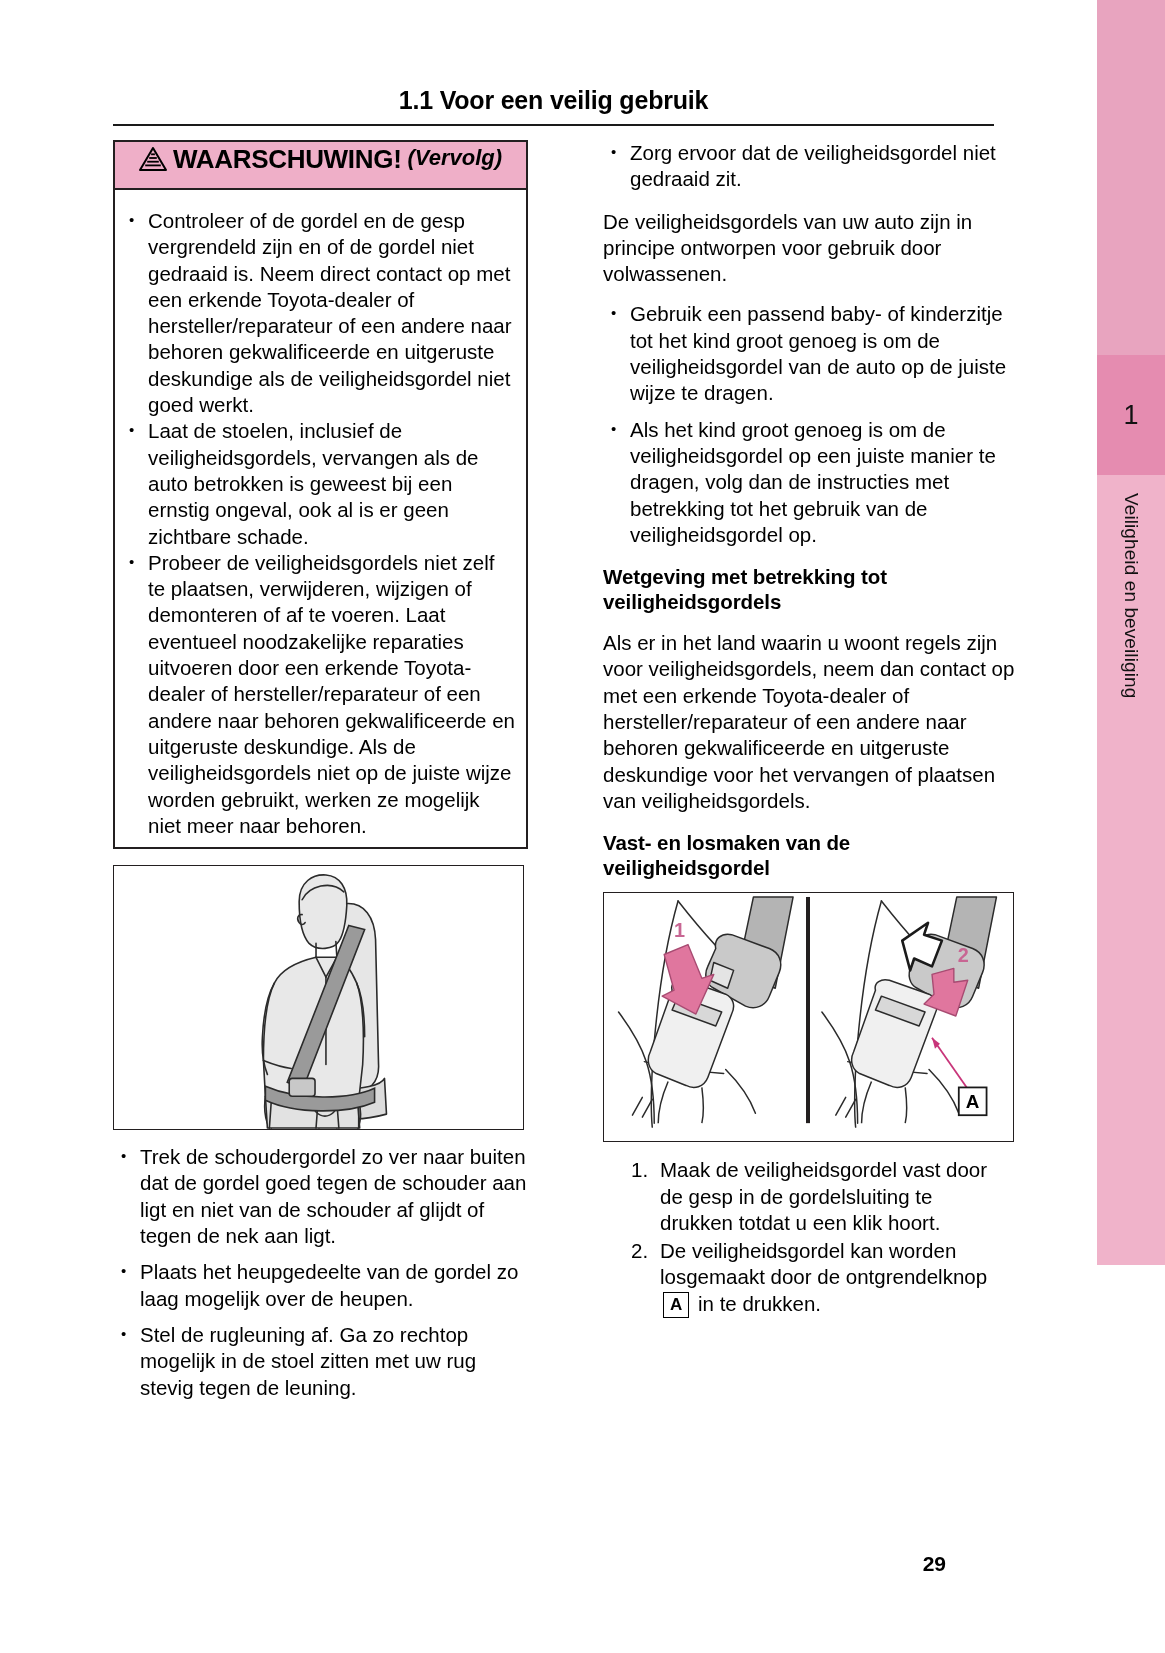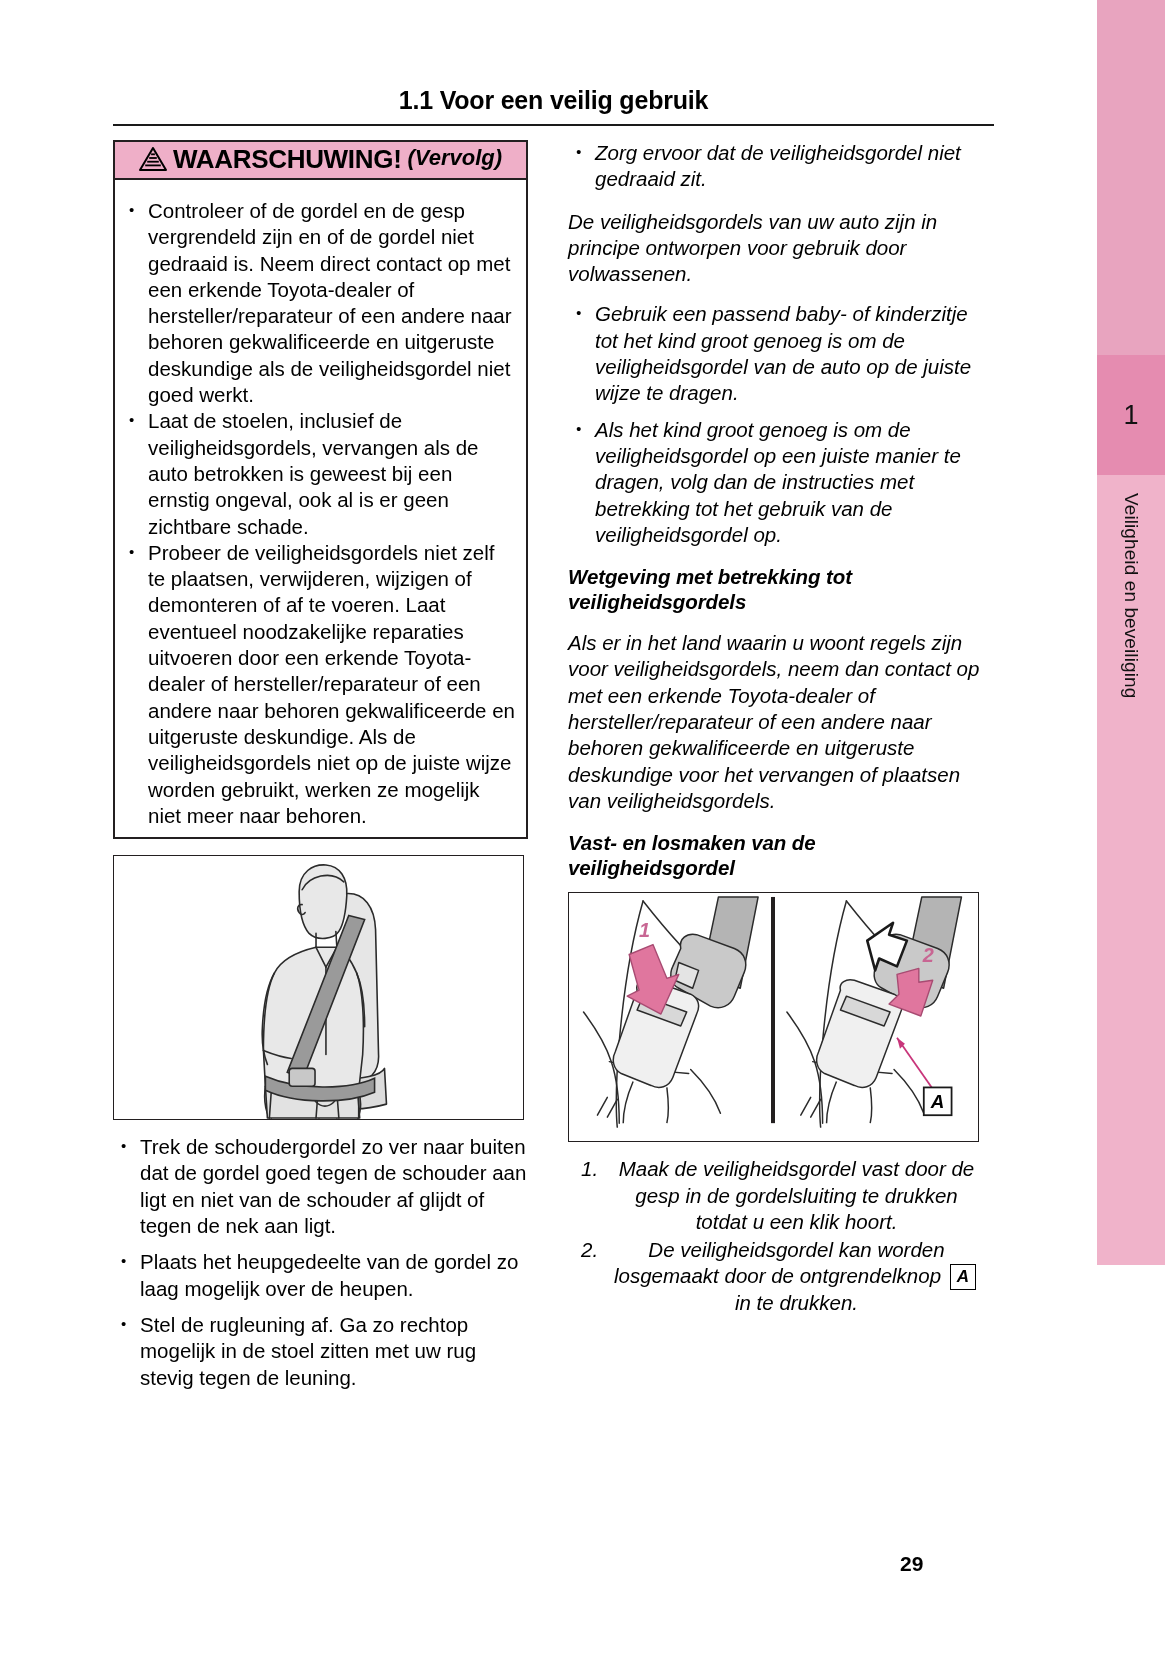--- a/index.html
+++ b/index.html
@@ -85,31 +85,31 @@
     background: #1a1a1a;
   }
 
   
   .col {
     position: absolute;
     top: 140px;
     width: 415px;
   }
   .col-left { left: 113px; }
-  .col-right { left: 568px; font-style: italic; }
+  .col-right { left: 603px; }
 
   
   .warn-box {
     border: 2px solid #231f20;
     margin-bottom: 16px;
   }
   .warn-head {
     background: #efafc8;
     border-bottom: 2px solid #231f20;
-    padding: 4px 8px 6px 8px;
+    padding: 4px 8px 16px 8px;
     display: flex;
     align-items: center;
     justify-content: center;
     gap: 6px;
   }
   .warn-icon { flex: 0 0 auto; display:block; }
   .warn-title {
     font-size: 26px;
     font-weight: bold;
     letter-spacing: -0.3px;
@@ -143,24 +143,23 @@
     content: "\2022";
     position: absolute;
     left: 8px;
     top: -1px;
     font-size: 15px;
   }
   ul.bl.spaced > li { margin-bottom: 10px; }
 
   ol.nl {
     list-style: none;
-    margin: 0;
+    margin: 15px;
     padding: 0;
     counter-reset: nli;
-    text-align: center;
   }
   ol.nl > li {
     position: relative;
     padding-left: 42px;
     font-size: 20.5px;
     line-height: 26.3px;
     margin-bottom: 2px;
   }
   ol.nl > li::before {
     counter-increment: nli;
@@ -201,24 +200,24 @@
     box-sizing: border-box;
     background: #fff;
     margin: 6px 0 14px 0;
   }
   .fig-seated { width: 411px; height: 265px; }
   .fig-buckle { width: 411px; height: 250px; }
 
   
   .page-number {
     position: absolute;
-    left: 900px;
+    left: 852px;
     top: 1552px;
     width: 94px;
-    text-align: left;
+    text-align: right;
     font-size: 21px;
     font-weight: bold;
   }
 </style>
 </head>
 <body>
 
 <div class="tab-strip">
   <div class="band-top"></div>
   <div class="band-chapter">

